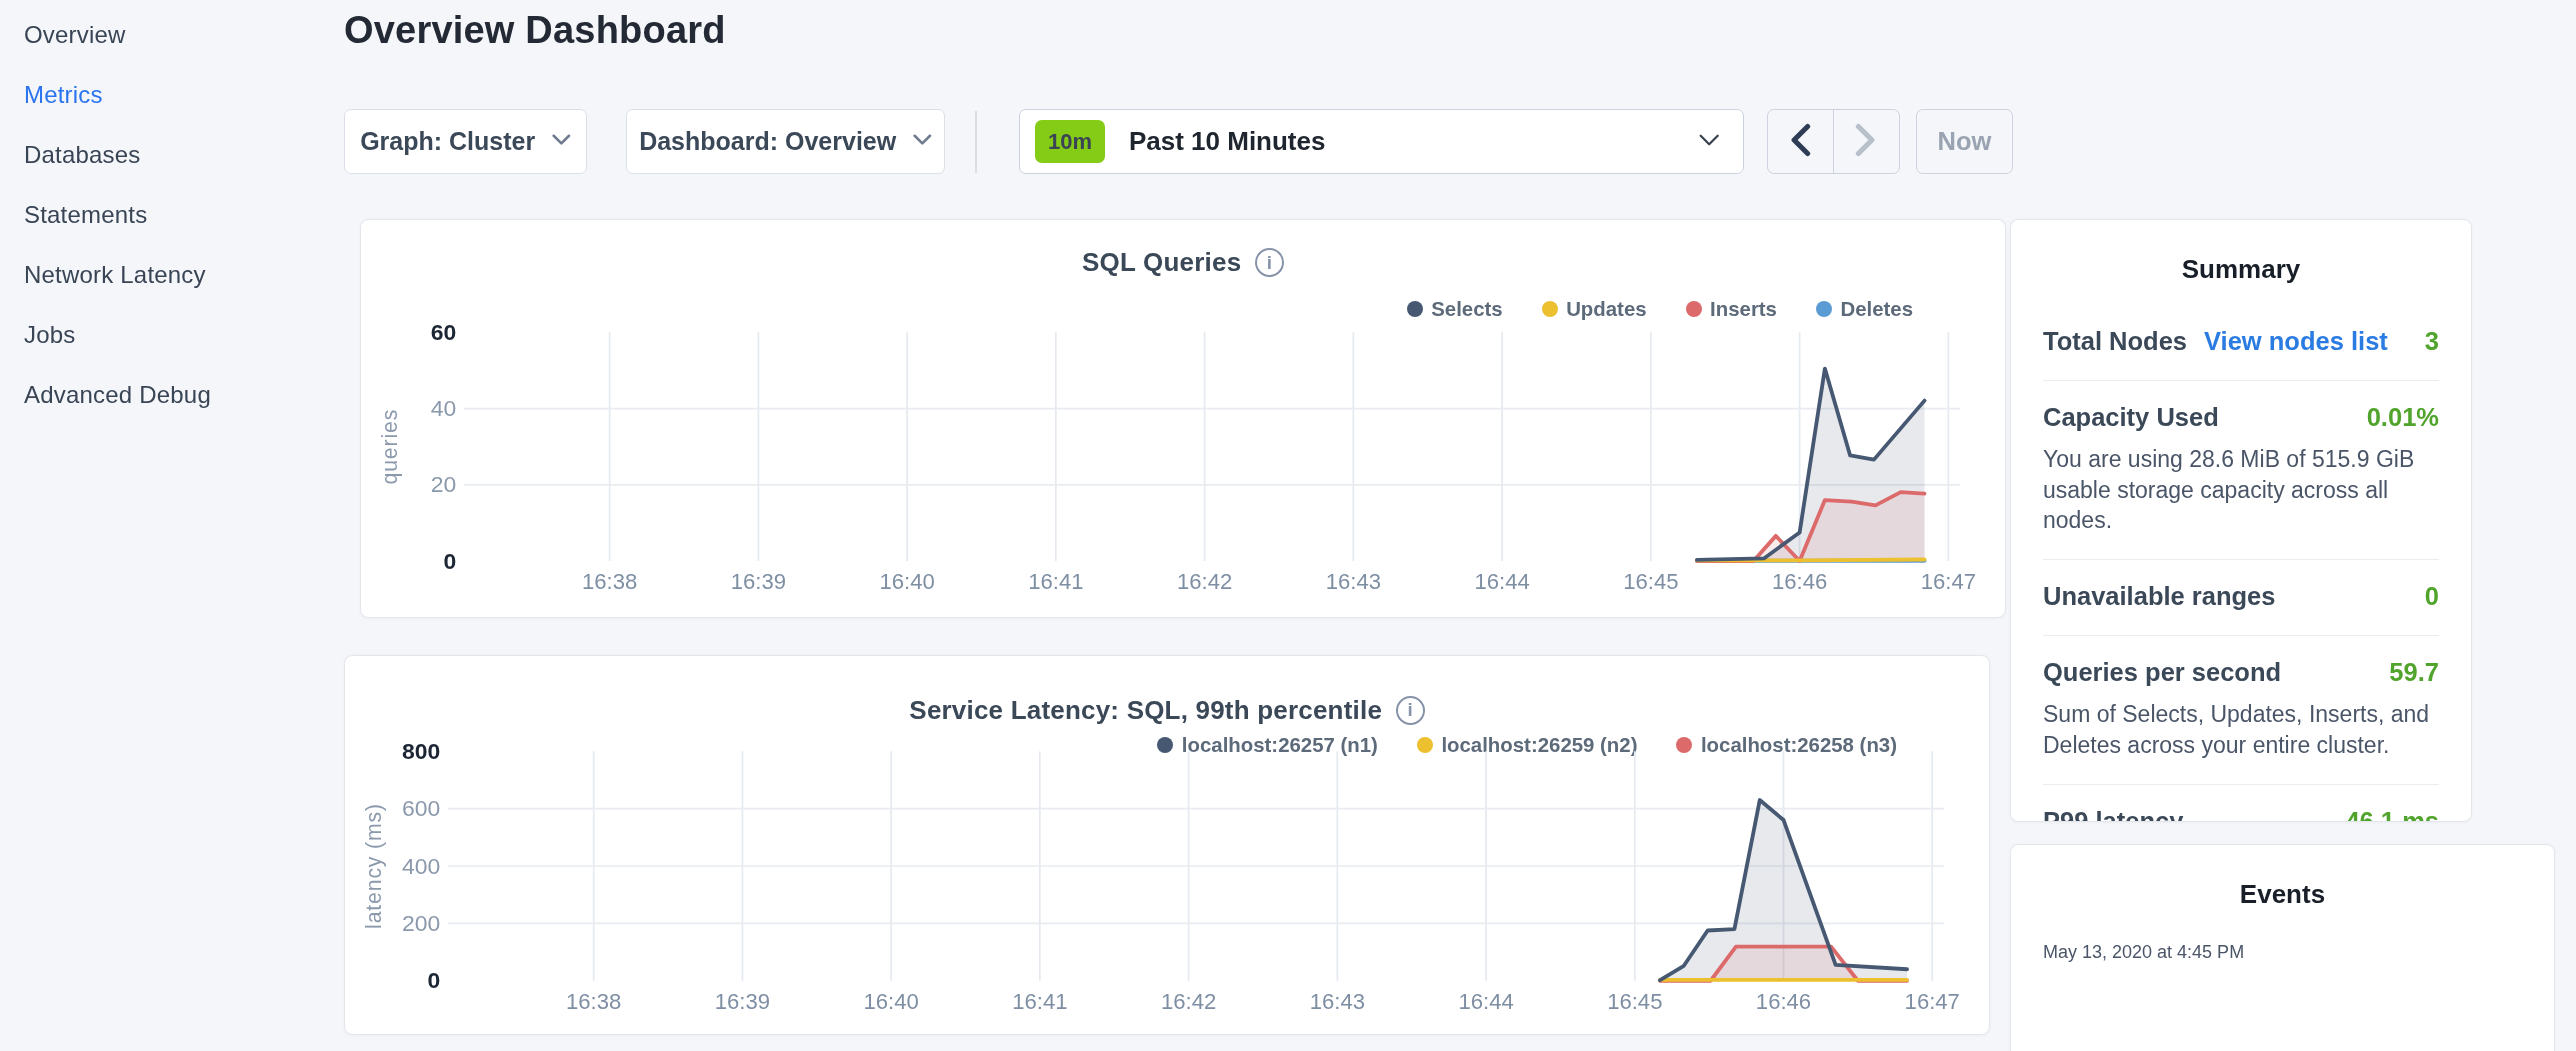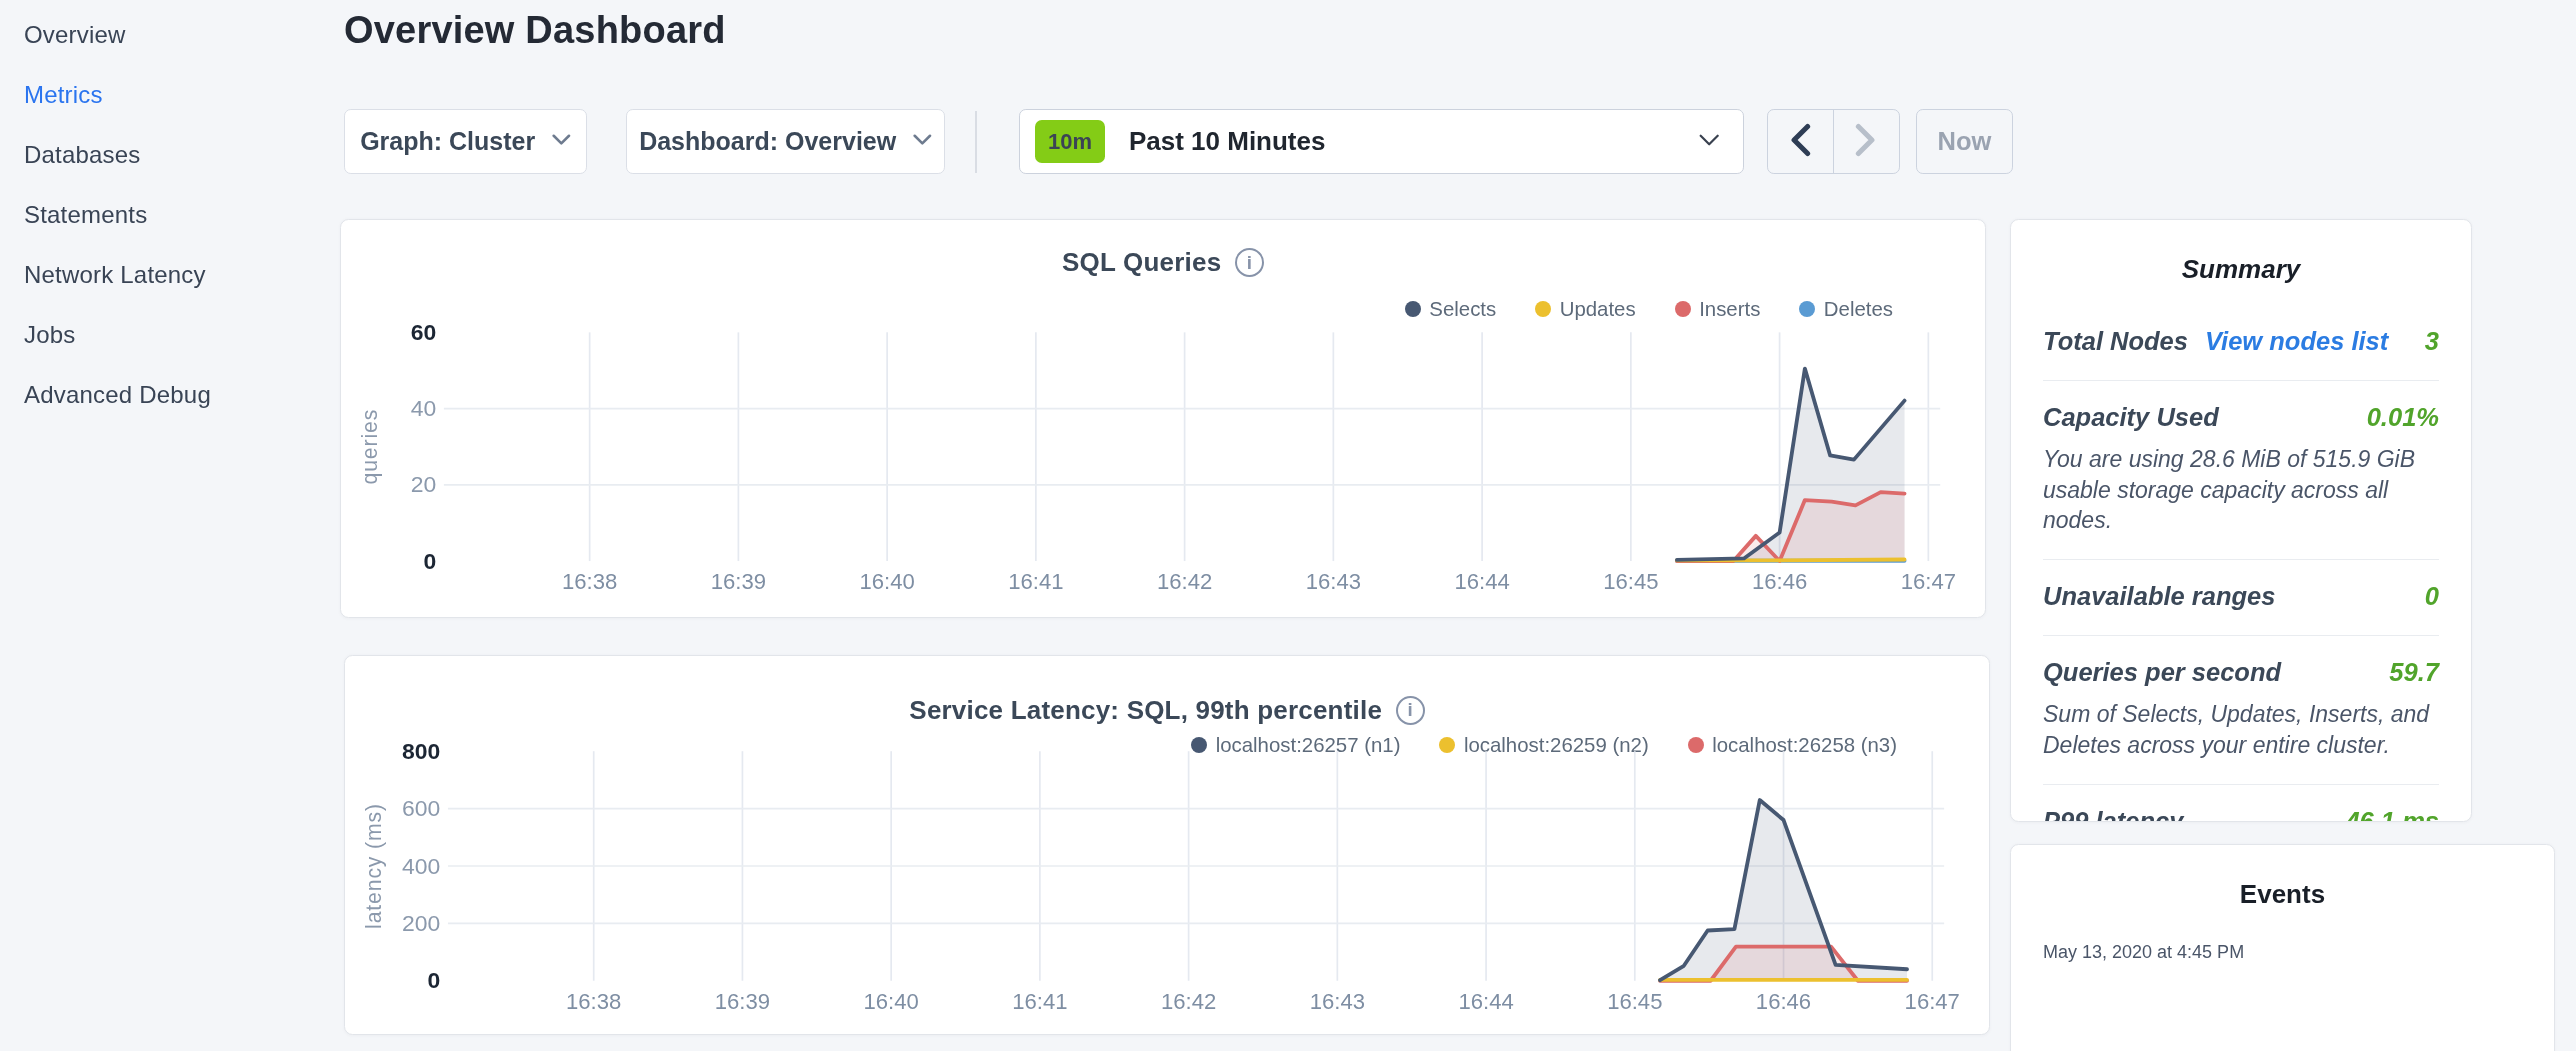--- a/index.html
+++ b/index.html
@@ -56,40 +56,40 @@
     position:absolute; left:1916px; top:0; width:97px; height:65px;
     border:1.7px solid #ccd3df; border-radius:6.8px;
     display:flex; align-items:center; justify-content:center;
     font-size:25.5px; font-weight:700; color:#9aa3b1; cursor:default;
   }
   
   .card {
     position:absolute; background:#fff; border:1.7px solid #e2e5ea; border-radius:8.5px;
     box-shadow:0 0.9px 3.4px rgba(40,50,70,.04);
   }
-  .chart-card-1 { left:340px; top:219px; width:1646px; height:399px; }
+  .chart-card-1 { left:360px; top:219px; width:1646px; height:399px; }
   .chart-card-2 { left:344px; top:655px; width:1646px; height:380px; }
-  .summary-card { left:2010px; top:219px; width:462px; height:603px; overflow:hidden;font-style:italic; }
+  .summary-card { left:2010px; top:219px; width:462px; height:603px; overflow:hidden; }
   .events-card  { left:2010px; top:844px; width:545px; height:366px; overflow:hidden; }
   
   .chart-title-row {
     position:absolute; left:0; width:100%; display:flex;
     align-items:center; justify-content:center; height:34px;
   }
   .chart-card-1 .chart-title-row { top:25.5px; }
   .chart-card-2 .chart-title-row { top:37px; }
   .chart-title { font-size:26px; font-weight:700; color:#3b4858; letter-spacing:0.2px; }
   .info-icon {
     width:29px; height:29px; margin-left:13.6px; border:2.6px solid #8793a9; border-radius:50%;
     display:flex; align-items:center; justify-content:center;
     font-size:18.7px; font-weight:700; color:#8793a9; font-style:normal; cursor:pointer;
   }
   .legend-row {
     position:absolute; top:77px; right:92px; height:24px;
-    display:flex; align-items:center;
+    display:flex; align-items:center;font-weight:bold;
   }
   .legend-item { display:flex; align-items:center; margin-left:39px; }
   .legend-item:first-child { margin-left:0; }
   .legend-dot { width:16px; height:16px; border-radius:50%; }
   .legend-label { margin-left:8.5px; font-size:20.4px; color:#5d6a7a; }
   .chart-svg { position:absolute; left:0; top:0; }
   
   .panel-header { margin-top:34px; text-align:center; font-size:26px; font-weight:700; color:#191f28; }
   .summary-body { padding:0 32px; }
   .summary-row { border-top:1.7px solid #e9ecf0; padding:22px 0 24px; }

